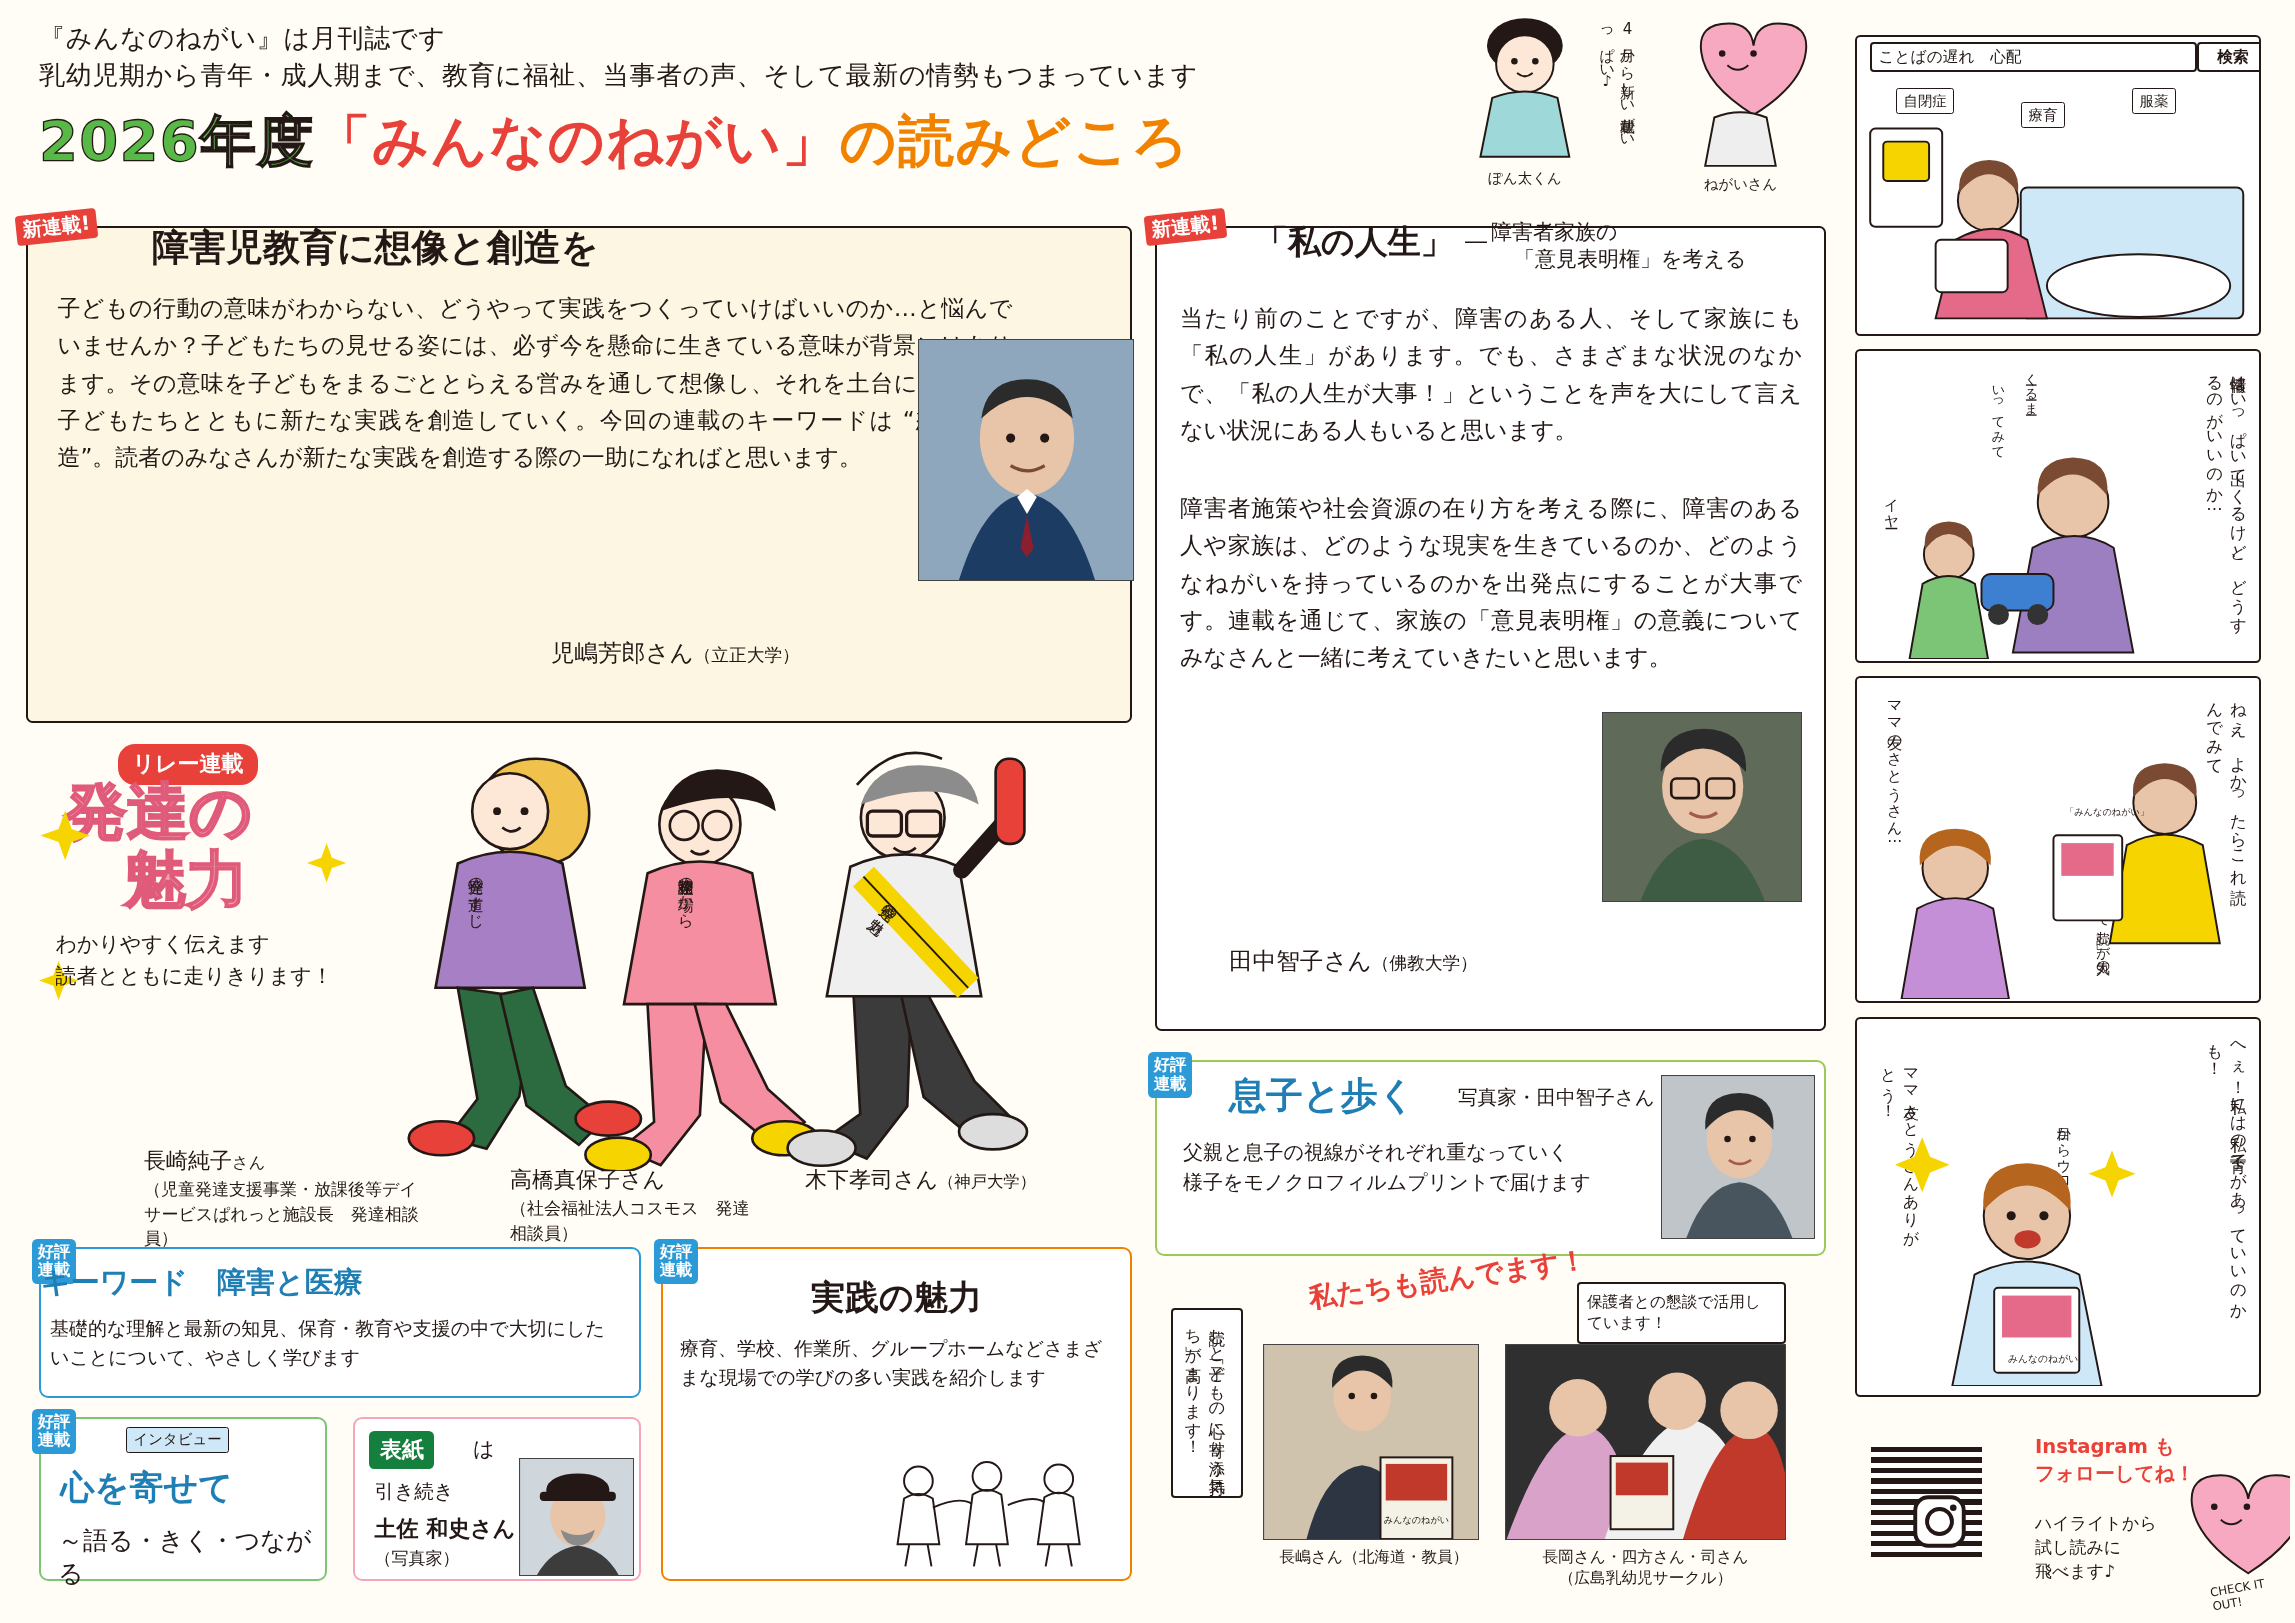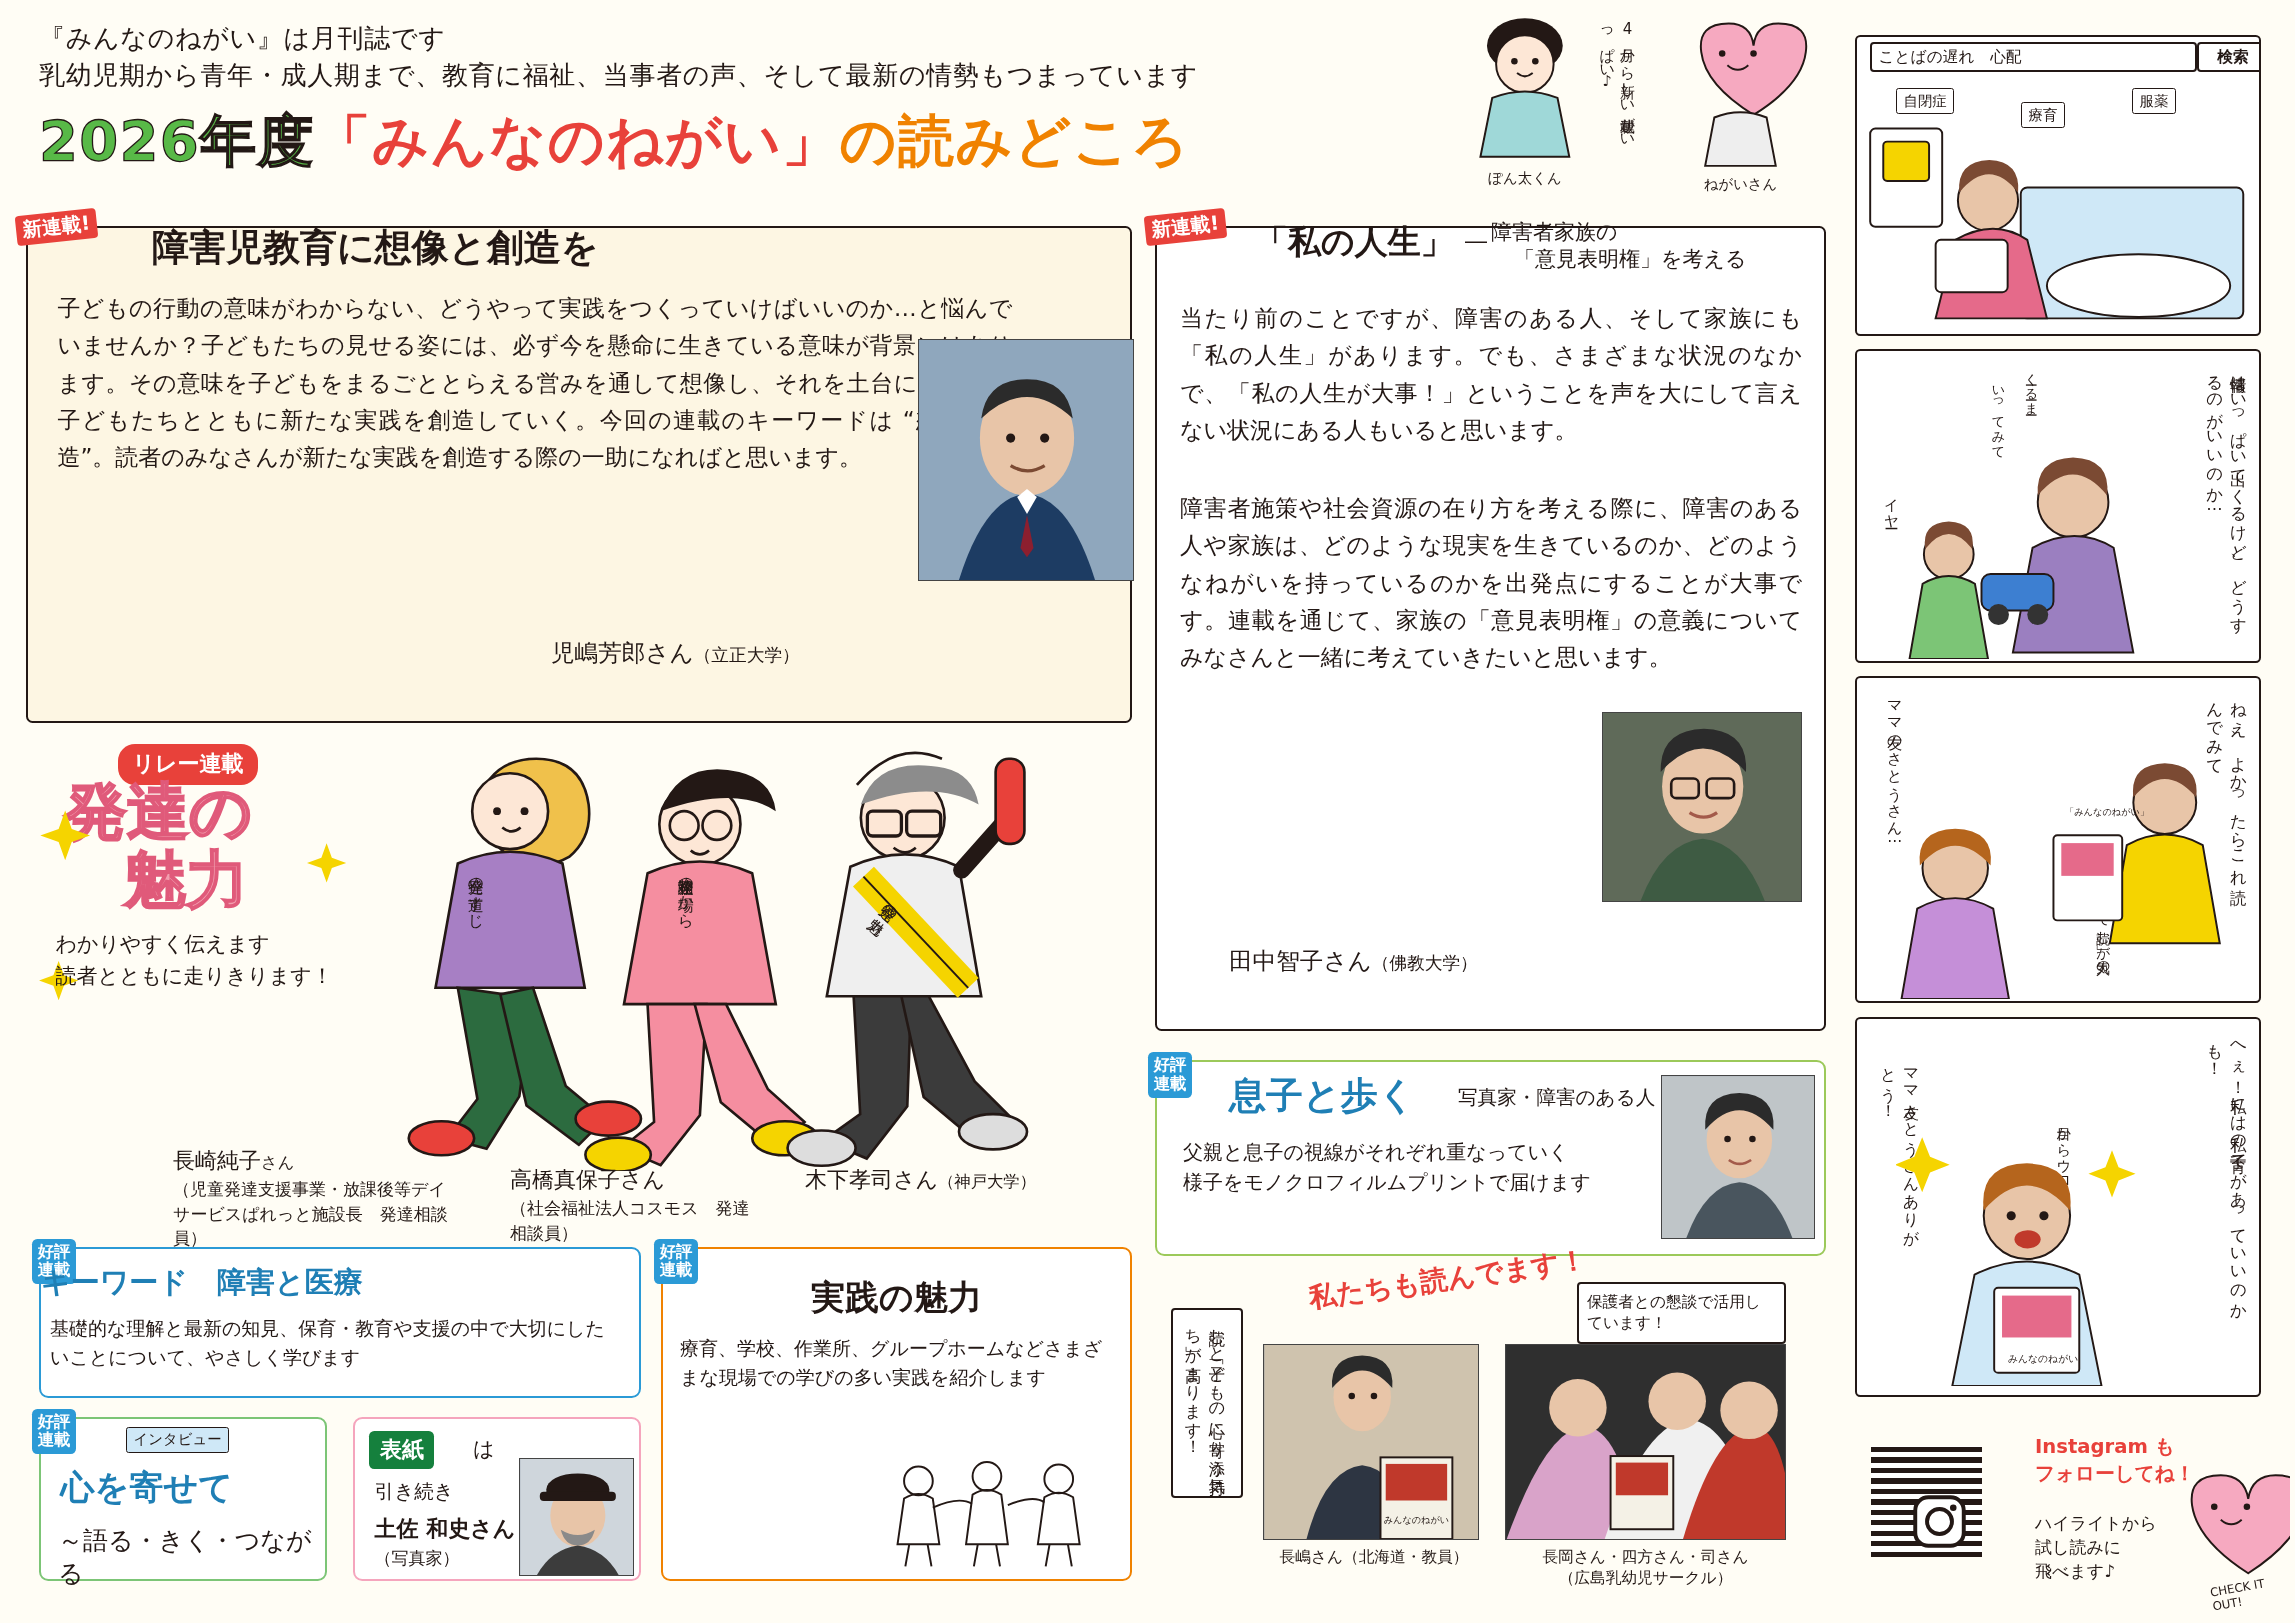--- a/index.html
+++ b/index.html
@@ -250,21 +250,21 @@
 
         <path d="M150 240 l160 170" stroke="#f5d400" stroke-width="44"></path>
         <path d="M150 240 l160 170" stroke="#231815" stroke-width="3" fill="none"></path>
       </g>
     </svg>
 
     <div class="vtext" style="position:absolute; left:438px; top:128px; font-size:15.7px;">発達の道すじ</div>
     <div class="vtext" style="position:absolute; left:648px; top:128px; font-size:15.7px;">発達相談の場から</div>
     <div class="vtext" style="position:absolute; left:857px; top:157px; font-size:15.7px; transform:rotate(40deg);">発達の魅力</div>
 
-    <div class="relay-names" style="top:406px; left:118px; width:275px;margin-left:29px;">
+    <div class="relay-names" style="top:406px; left:118px; width:275px;">
       <span class="nm">長崎純子</span><small>さん</small>
       <div style="font-size:17px;">（児童発達支援事業・放課後等デイサービスぱれっと施設長　発達相談員）</div>
     </div>
     <div class="relay-names" style="top:425px; left:484px; width:249px;">
       <span class="nm">高橋真保子さん</span>
       <div style="font-size:17px;">（社会福祉法人コスモス　発達相談員）</div>
     </div>
     <div class="relay-names" style="top:425px; left:779px; width:275px;">
       <span class="nm">木下孝司さん</span><small>（神戸大学）</small>
     </div>
@@ -345,21 +345,21 @@
     </div>
     <div class="sign" style="position:absolute; left:72px; top:717px;">
       <span>田中智子さん</span><small>（佛教大学）</small>
     </div>
   </div>
 
   <div class="box-son">
     <div class="badge-green" style="white-space:pre-line;">好評
 連載</div>
     <div style="position:absolute; left:72px; top:9.2px; font-size:37px; font-weight:bold; color:#1f7fb5;">息子と歩く</div>
-    <div style="position:absolute; left:301px; top:22px; font-size:19.6px; color:#231815;">写真家・障害のある人</div>
+    <div style="position:absolute; left:301px; top:22px; font-size:19.6px; color:#231815;">写真家・田中智子さん</div>
     <div style="position:absolute; left:26px; top:75px; font-size:20px; color:#231815; line-height:1.5;">
       <div>父親と息子の視線がそれぞれ重なっていく</div>
       <div>様子をモノクロフィルムプリントで届けます</div>
     </div>
     <div class="photo" style="left:504px; top:13px; width:154px; height:164px;">
       <svg width="154" height="164" viewBox="0 0 235 250">
         <rect width="235" height="250" fill="#bfc5c8"></rect>
         <ellipse cx="118" cy="98" rx="50" ry="58" fill="#e8c5a8"></ellipse>
         <path d="M66 82 q52 -60 104 0 q4 -54 -52 -56 q-56 2 -52 56z" fill="#2b2b2b"></path>
         <circle cx="100" cy="96" r="5" fill="#231815"></circle>

